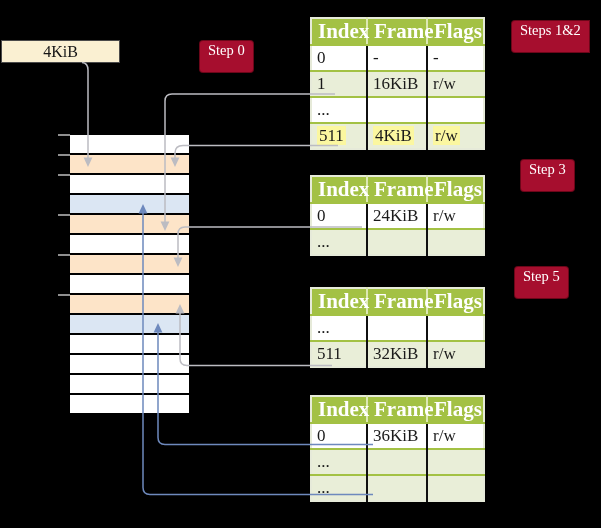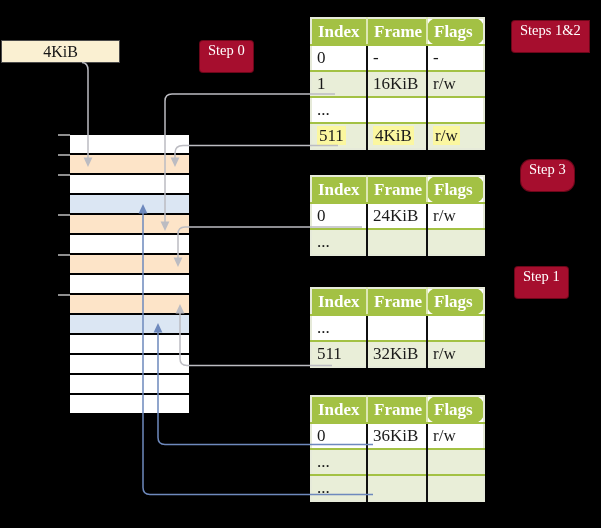--- a/index.html
+++ b/index.html
@@ -16,41 +16,41 @@
     display:flex;align-items:center;justify-content:center;
   }
   
   .steplabel{
     position:absolute;background:var(--crimson,#a60e2e);color:#fff;
     font-size:14.5px;line-height:1;padding:2px 8px 14px 8px;
     border-radius:4px;border:1px solid rgba(60,0,10,.55);white-space:nowrap;
   }
   #lbl-step0{left:199px;top:40px;}
   #lbl-steps12{left:511px;top:20px;border-top-right-radius:0;border-bottom-right-radius:0;}
-  #lbl-step3{left:520px;top:159px;border-radius:11px;}
+  #lbl-step3{left:520px;top:159px;}
   #lbl-step4{left:514px;top:266px;}
   
   .stack{position:absolute;left:70px;top:135px;width:119px;height:282px;background:#000;}
   .stack-row{position:absolute;left:0;width:119px;height:18px;}
   .row-white{background:#ffffff;}
   .row-peach{background:var(--peach,#fde4c8);}
   .row-blue{background:var(--rowblue,#dbe6f3);}
   .tick{position:absolute;left:58px;width:12px;height:2px;background:var(--tick,#8f8f8f);}
   
   table.ptable{
     position:absolute;left:310px;width:173px;
     border-collapse:collapse;table-layout:fixed;
     border:2px solid #e6ead9;background:#fff;
   }
   .ptable th{
     background:var(--green,#a3c144);color:#fff;font-weight:bold;
-    font-size:17px;height:25px;padding:0 0 0 6px;text-align:left;
+    font-size:21px;height:25px;padding:0 0 0 6px;text-align:left;
     border-right:2px solid #dde8b4;border-bottom:2px solid var(--green,#a3c144);
   }
-  .ptable th:last-child{border-right:none;border-radius:10px;}
+  .ptable th:last-child{border-right:none;}
   .ptable td{
     font-size:17px;color:#1a1a1a;height:24px;padding:0 0 0 5px;
     border-right:2px solid #101010;border-top:2px solid var(--green,#a3c144);
     background:#fff;vertical-align:middle;white-space:nowrap;overflow:hidden;
   }
   .ptable td:last-child{border-right:none;}
   .ptable tr.shade td{background:var(--shade,#e9eed8);}
   #table-0{top:17px;} #table-1{top:175px;} #table-2{top:287px;} #table-3{top:395px;}
   .hl{background:var(--yellow,#fbf7a0);padding:0 2px;}
   
@@ -65,21 +65,21 @@
 
 <div id="canvas">
 
   <div class="kib-box">
     <span>4KiB</span>
   </div>
 
   <div id="lbl-step0" class="steplabel">Step 0</div>
   <div id="lbl-steps12" class="steplabel">Steps 1&amp;2</div>
   <div id="lbl-step3" class="steplabel">Step 3</div>
-  <div id="lbl-step4" class="steplabel">Step 1</div>
+  <div id="lbl-step4" class="steplabel">Step 5</div>
 
   <div class="tick" style="top:134px"></div>
   <div class="tick" style="top:154px"></div>
   <div class="tick" style="top:174px"></div>
   <div class="tick" style="top:214px"></div>
   <div class="tick" style="top:254px"></div>
   <div class="tick" style="top:294px"></div>
 
   <div class="stack" id="memory-stack">
       <div class="stack-row row-white" style="top: 0px;"></div>

